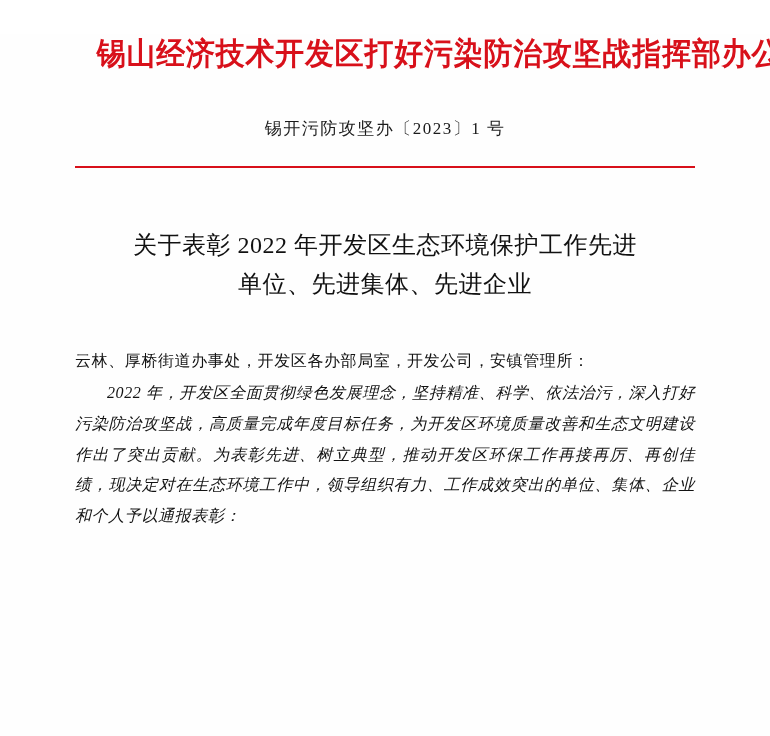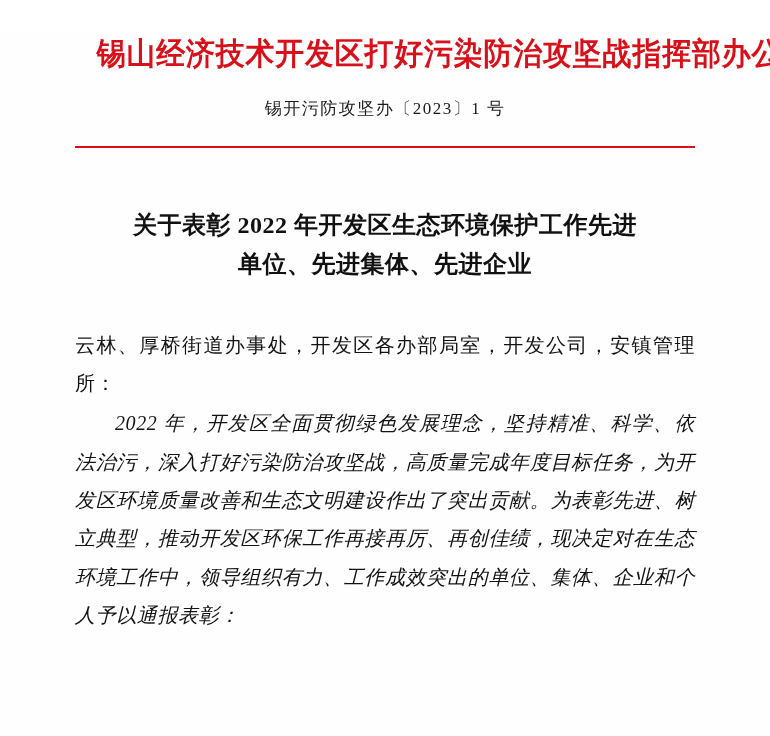--- a/index.html
+++ b/index.html
@@ -35,53 +35,53 @@
     font-size: 31px;
     letter-spacing: 1px;
     line-height: 1.25;
     white-space: nowrap;
     transform: scaleX(0.93);
     transform-origin: center;
   }
 
   
   .doc-number {
-    margin-top: 24px;
+    margin-top: 44px;
     text-align: center;
     font-size: 17px;
     letter-spacing: 1.5px;
     color: #1b1b1b;
   }
 
   
   .red-rule {
     margin-top: 26px;
     height: 2px;
     background: #d8101a;
     width: 100%;
   }
 
   
   .doc-title {
     margin-top: 58px;
     text-align: center;
-    font-weight: bold;
+    font-weight: normal;
     font-size: 24px;
     line-height: 1.62;
     letter-spacing: 0.5px;
     color: #111;
   }
   .doc-title-line {
     display: block;
   }
 
   
   .body-text {
     margin-top: 42px;
-    font-size: 20px;
+    font-size: 16px;
     line-height: 1.92;
     letter-spacing: 0.6px;
     text-align: justify;
     text-justify: inter-ideograph;
     color: #131313;
   }
   .para {
     margin: 0;
   }
   .para + .para {

